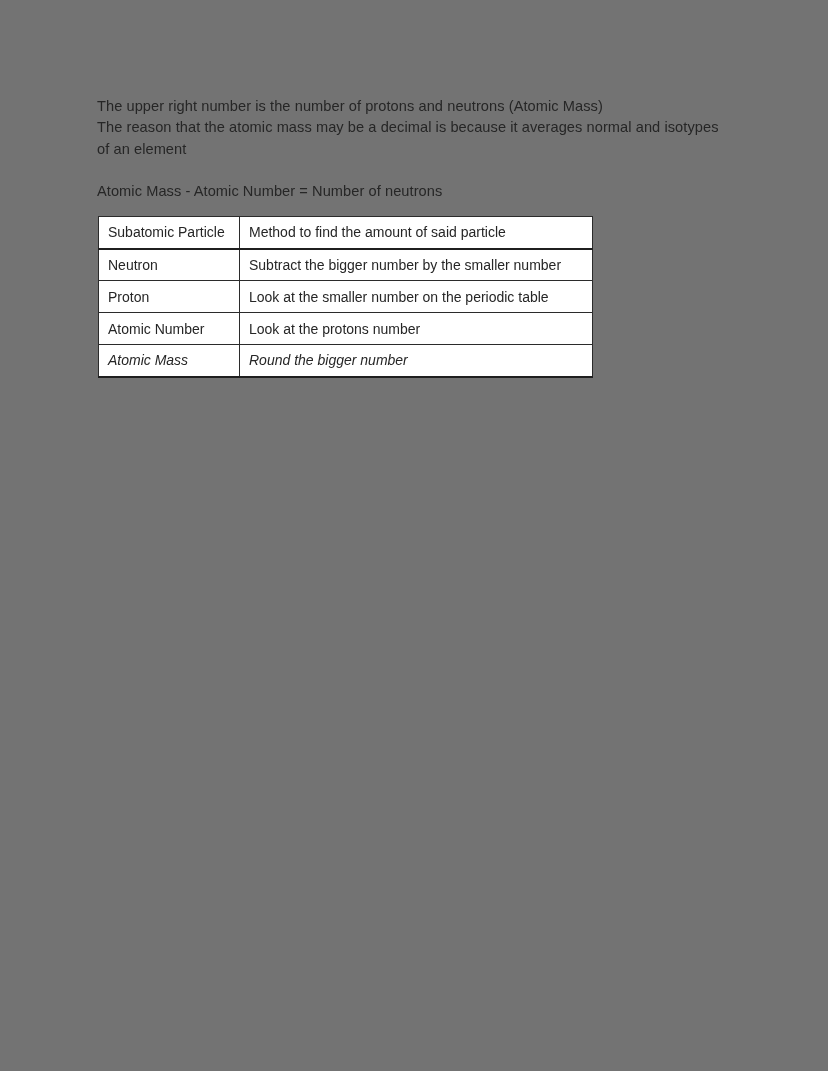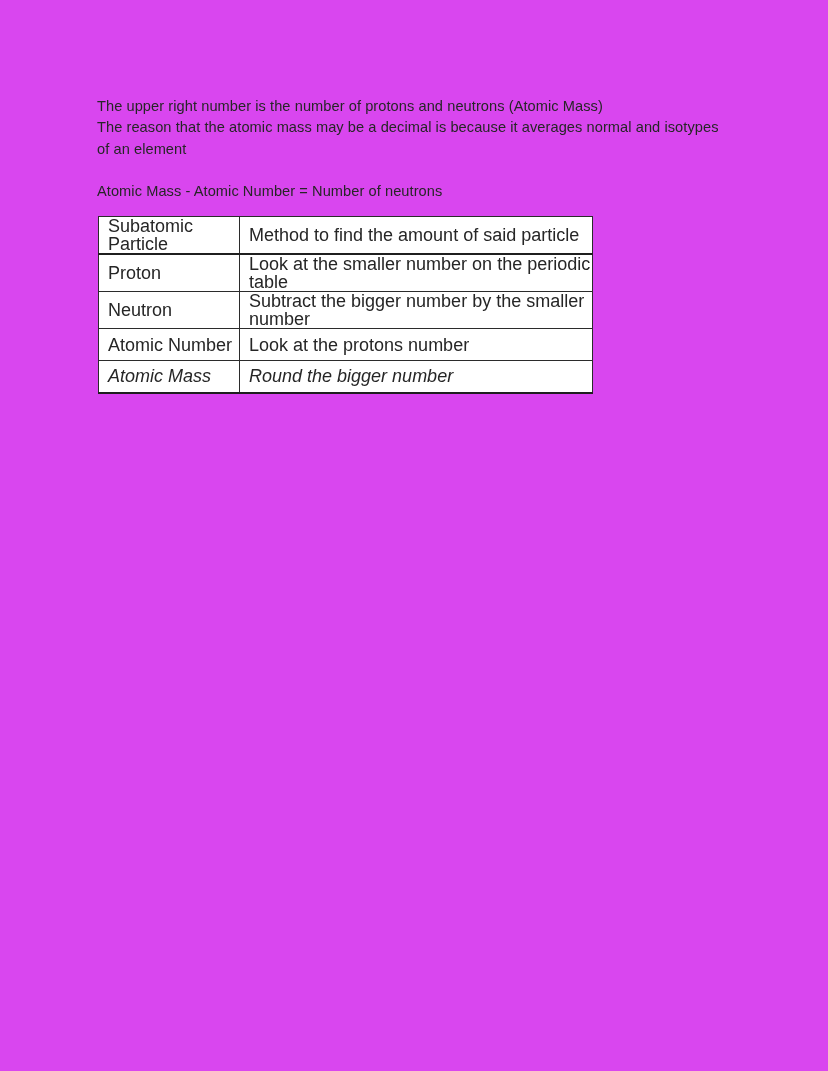--- a/index.html
+++ b/index.html
@@ -12,21 +12,21 @@
     height: 1071px;
     position: relative;
     overflow: hidden;
     font-family: "Liberation Sans", sans-serif;
     -webkit-font-smoothing: antialiased;
   }
 
   .page {
     position: absolute;
     inset: 0;
-    background: #d946ef;
+    background: #737373;
   }
 
   .content {
     position: absolute;
     left: 97px;
     top: 96px;
     width: 640px;
   }
 
   .para {
@@ -48,21 +48,21 @@
     top: 216px;
     width: 494px;
     border-collapse: collapse;
     table-layout: fixed;
   }
 
   .notes-table td {
     border: 1px solid #2b2b2b;
     height: 32px;
     padding: 0 0 0 9px;
-    font-size: 18px;
+    font-size: 14px;
     line-height: 18px;
     color: #262626;
     vertical-align: middle;
     background: #ffffff;
     box-sizing: border-box;
   }
 
   .col-label { width: 141px; }
   .col-method { width: 353px; }
 
@@ -97,26 +97,26 @@
     <colgroup>
       <col class="col-label">
       <col class="col-method">
     </colgroup>
     <tbody>
       <tr class="header-row">
         <td>Subatomic Particle</td>
         <td>Method to find the amount of said particle</td>
       </tr>
       <tr>
+        <td>Neutron</td>
+        <td>Subtract the bigger number by the smaller number</td>
+      </tr>
+      <tr>
         <td>Proton</td>
         <td>Look at the smaller number on the periodic table</td>
-      </tr>
-      <tr>
-        <td>Neutron</td>
-        <td>Subtract the bigger number by the smaller number</td>
       </tr>
       <tr>
         <td>Atomic Number</td>
         <td>Look at the protons number</td>
       </tr>
       <tr>
         <td>Atomic Mass</td>
         <td>Round the bigger number</td>
       </tr>
     </tbody>

